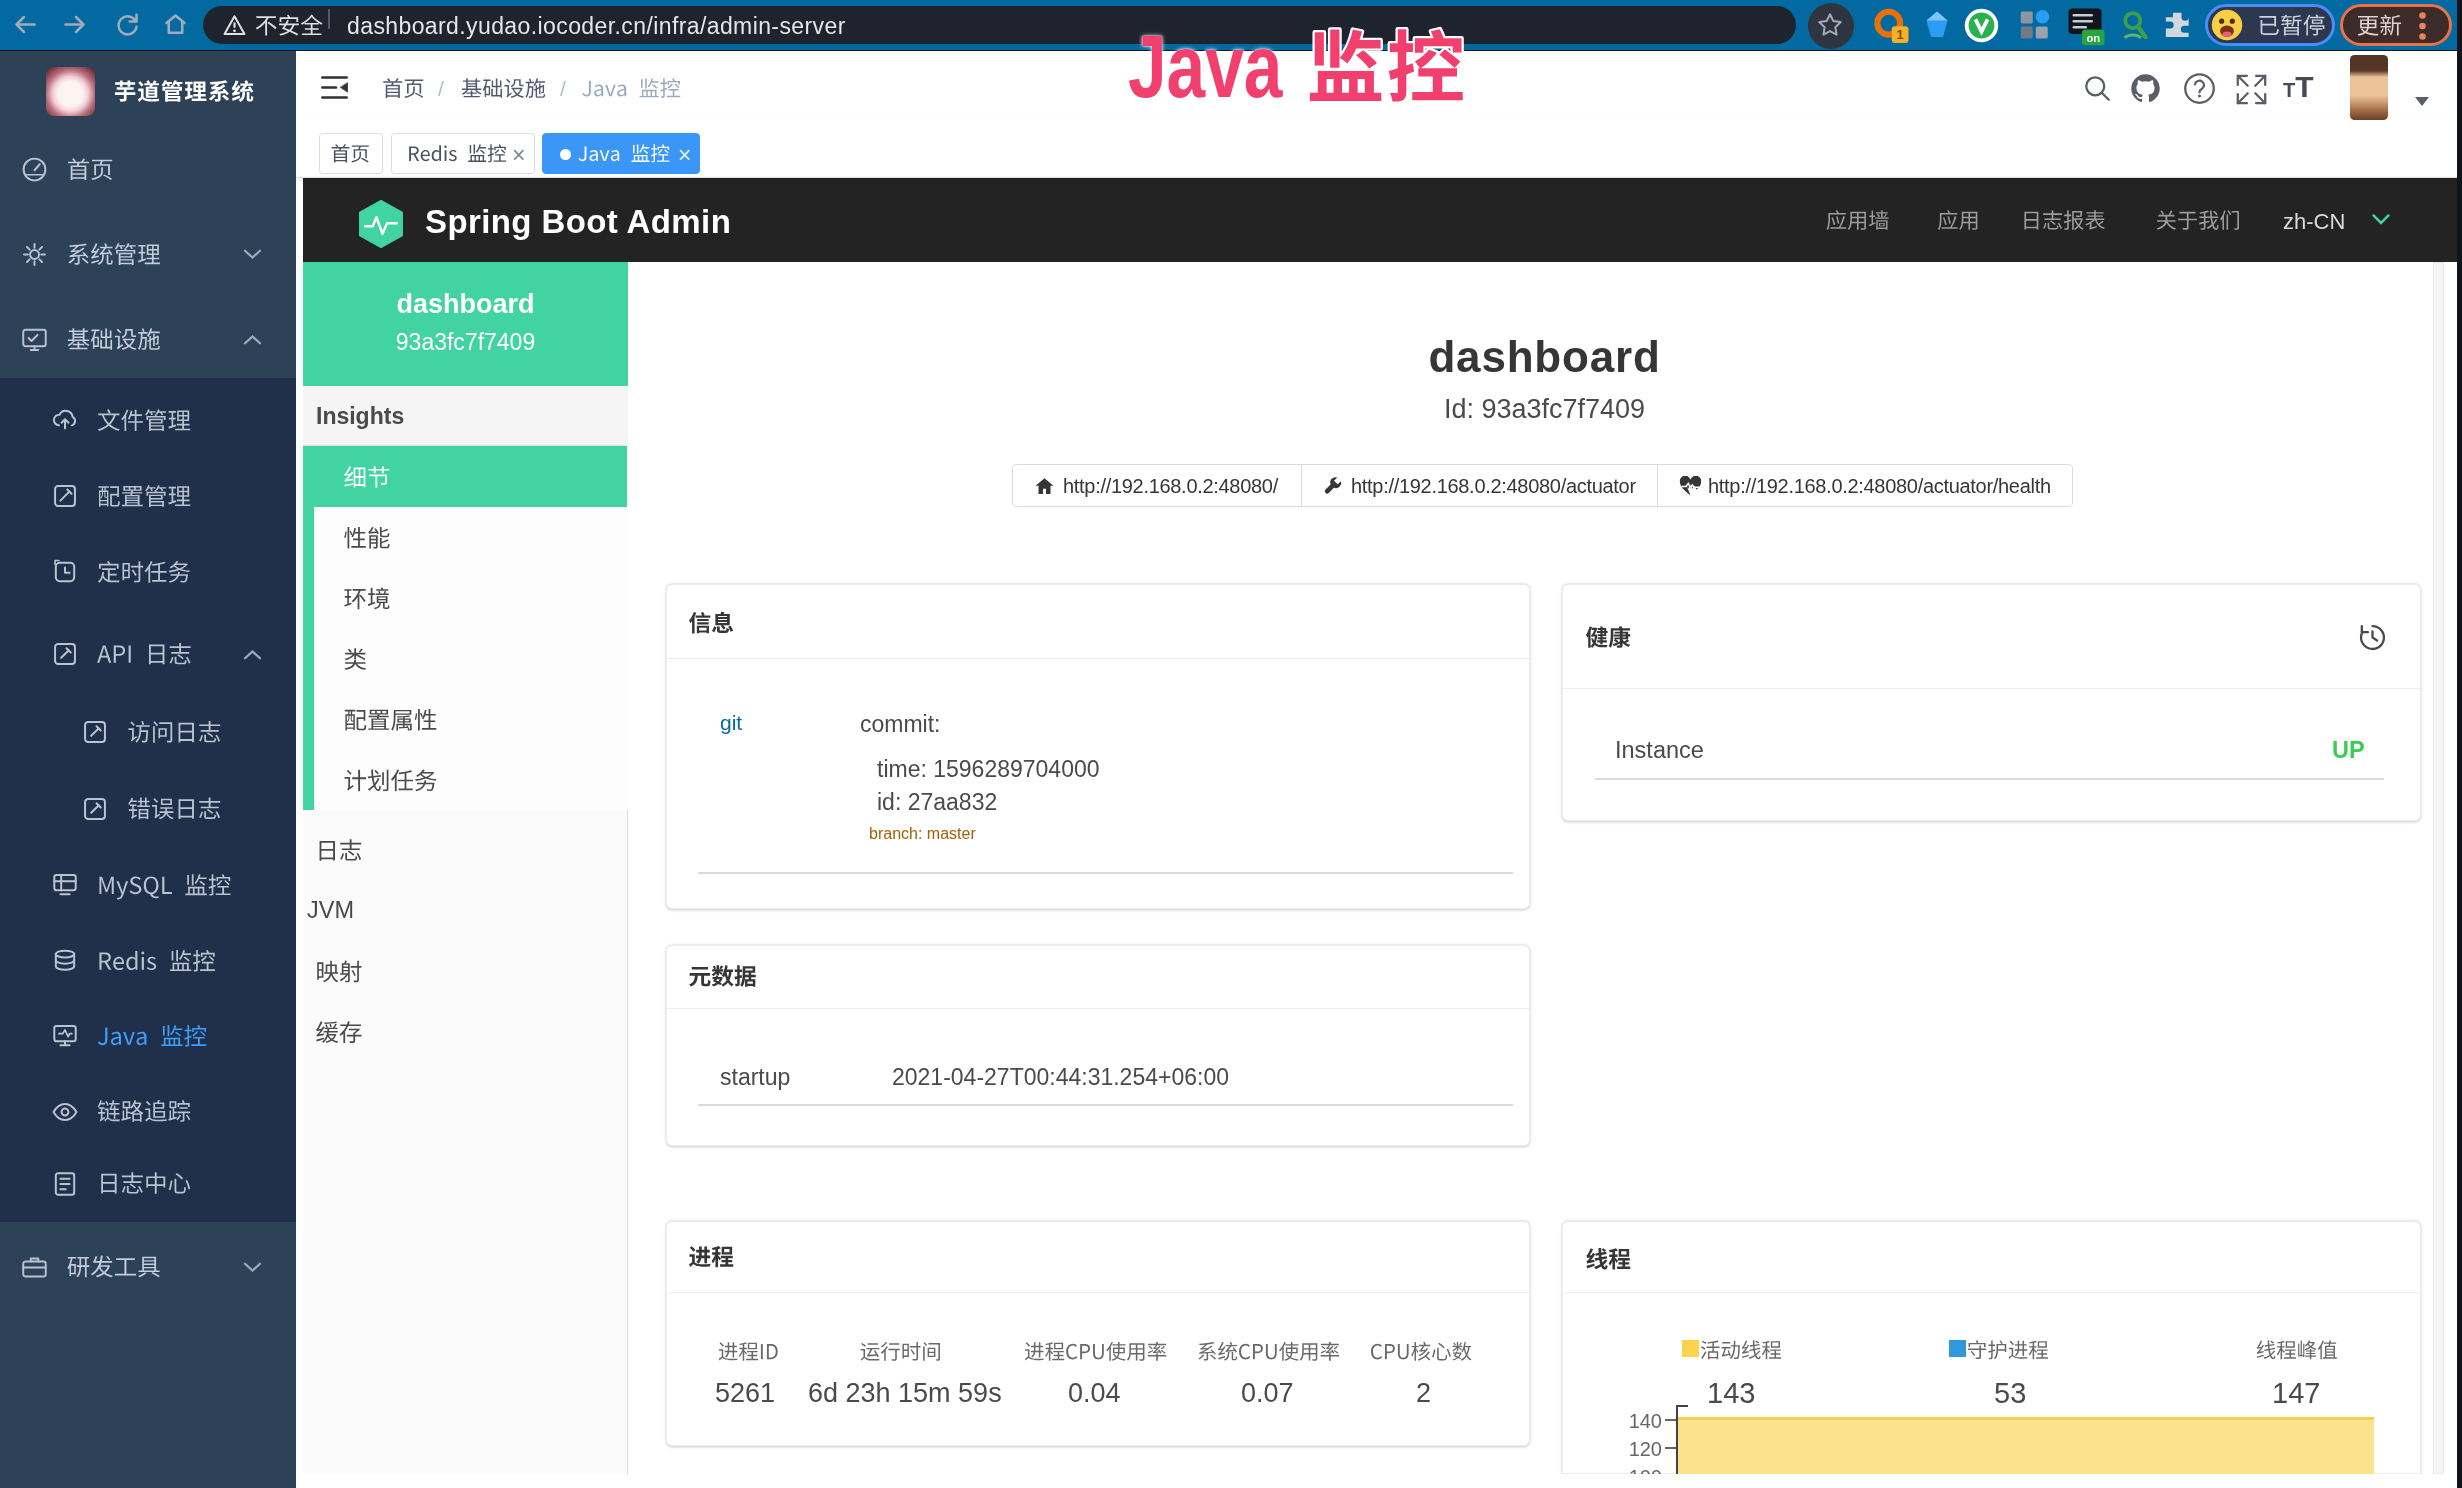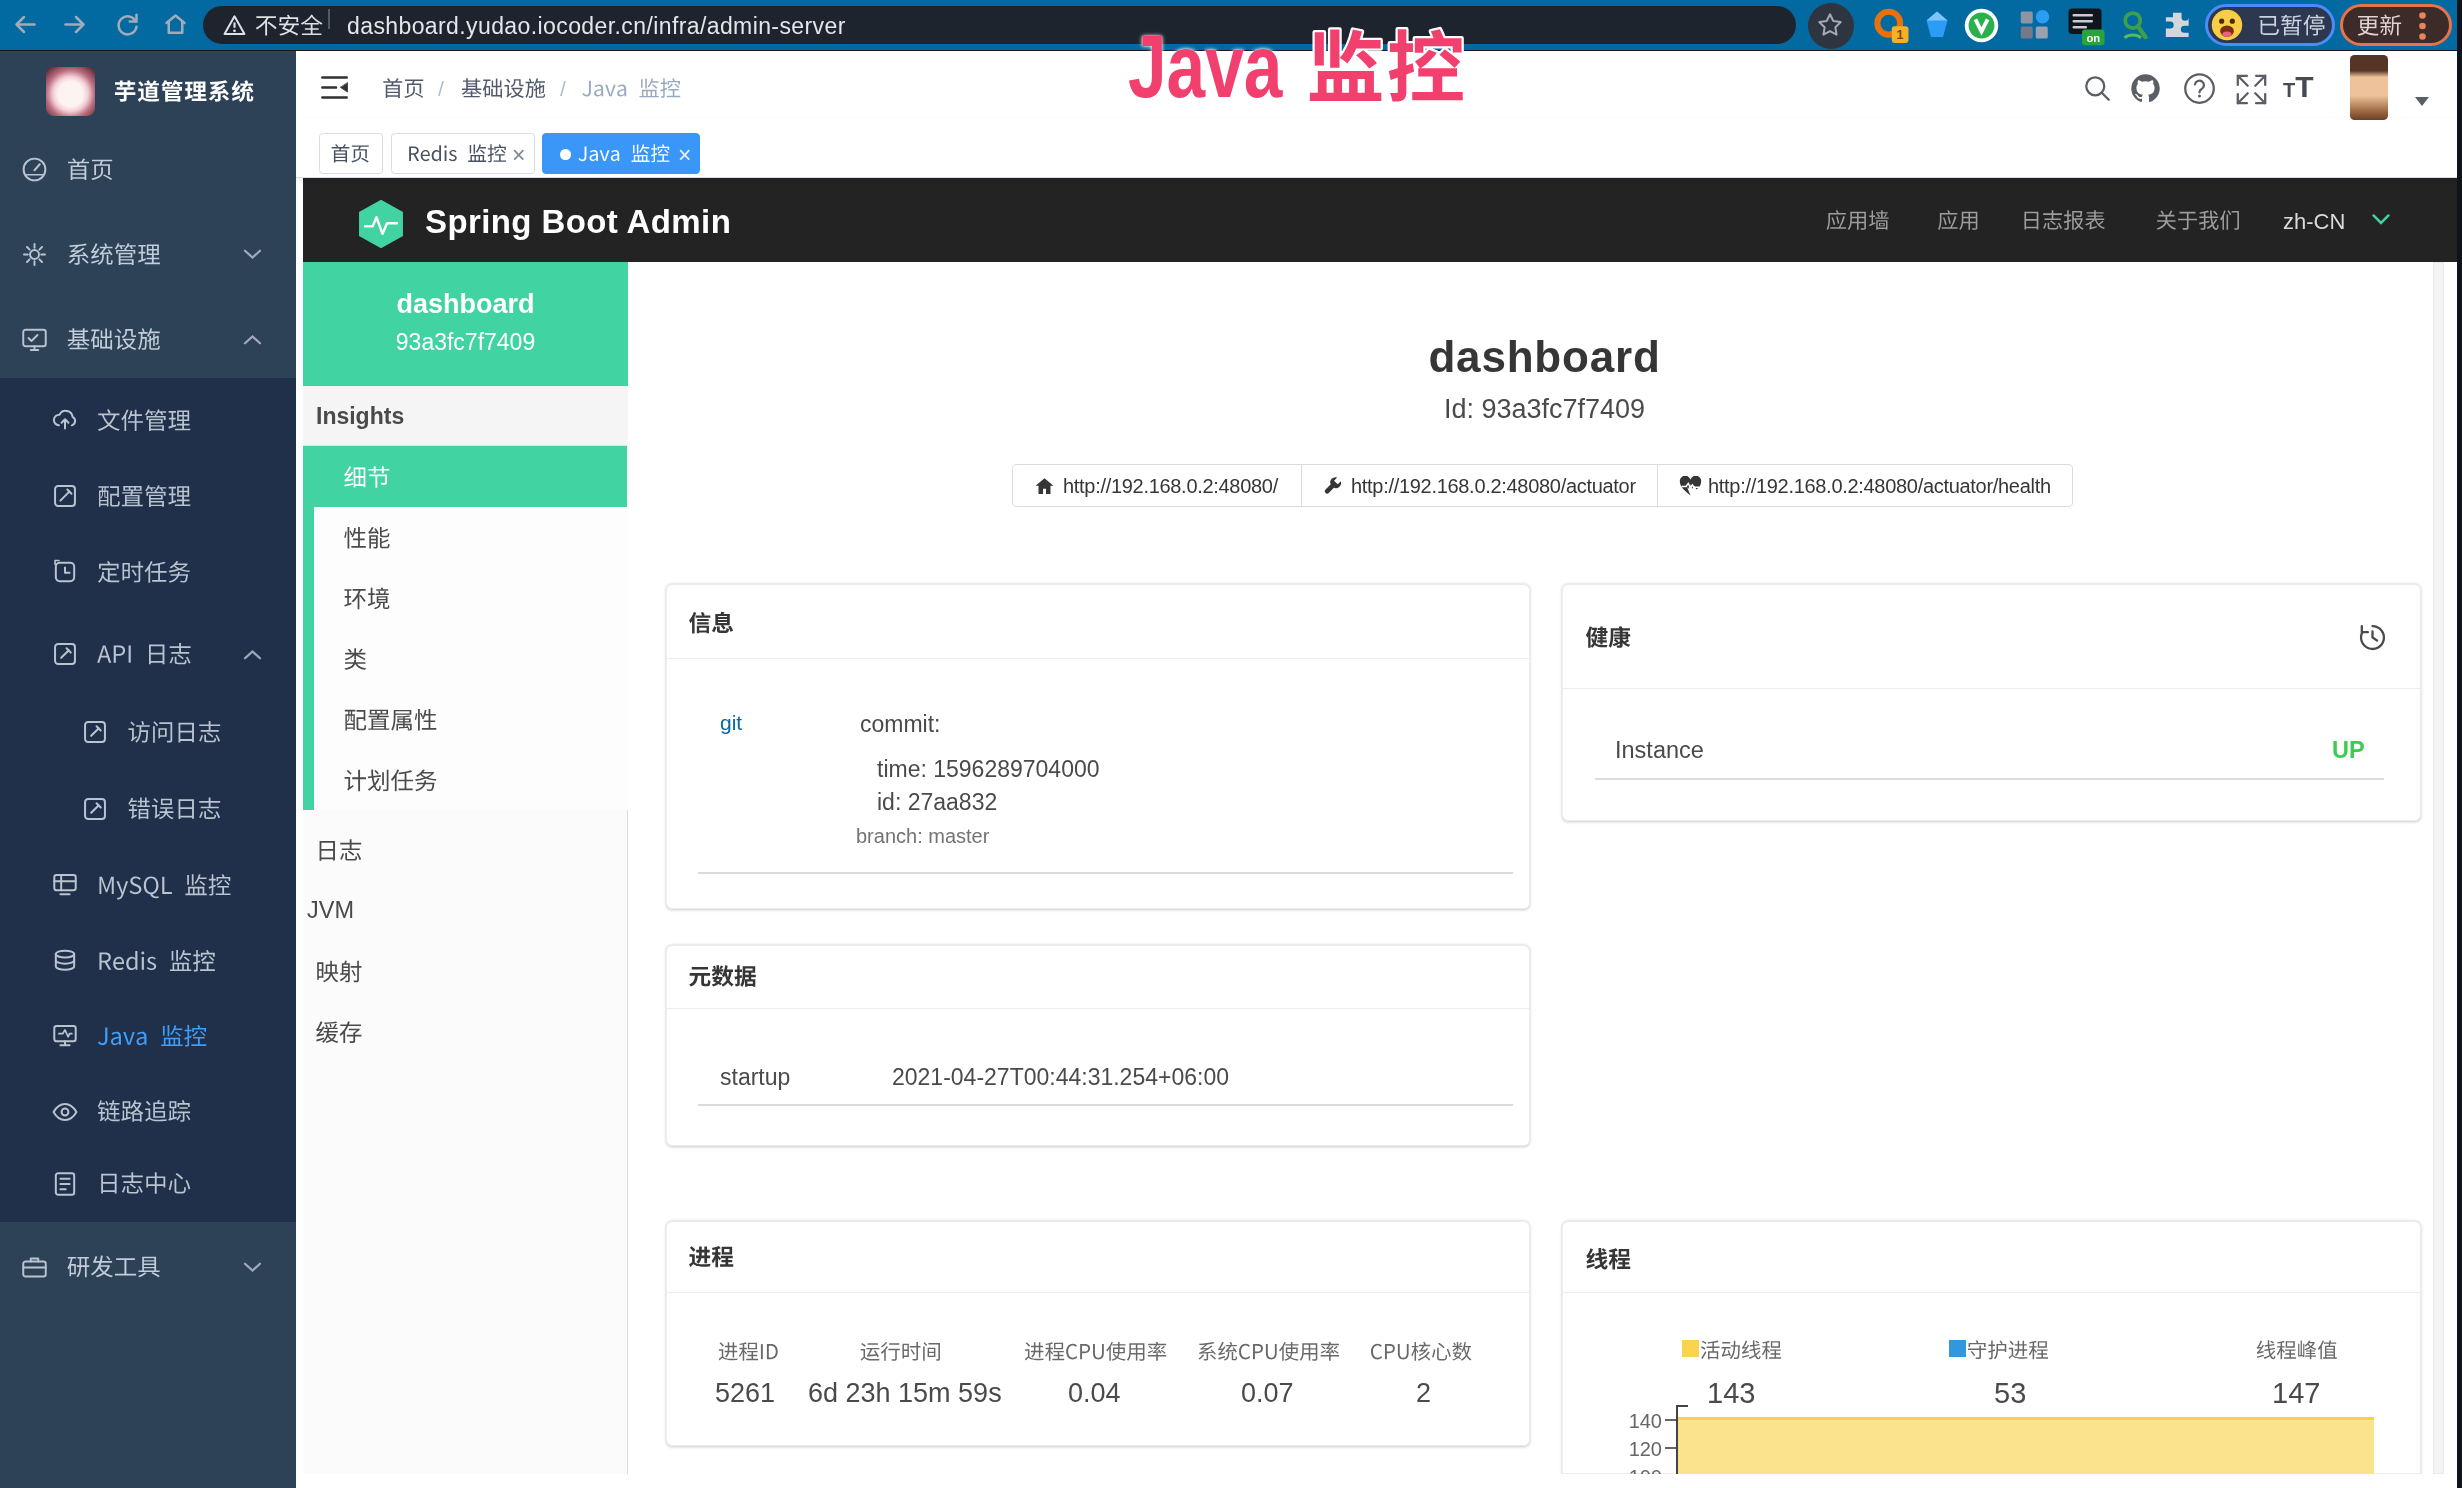--- a/index.html
+++ b/index.html
@@ -323,21 +323,21 @@
       <span style="margin-left:50px">http://192.168.0.2:48080/actuator/health</span></div>
   </div>
 
   <div class="card" style="left:39px;top:322px;width:864px;height:325px">
     <div class="chead" style="height:74px"></div>
   </div>
   <div class="abs mono" style="left:93px;top:449px;font-size:21px;color:#0369a1;z-index:2">git</div>
   <div class="abs mono" style="left:233px;top:449px;font-size:23px;color:#4a4a4a;z-index:2">commit:</div>
   <div class="abs mono" style="left:250px;top:494px;font-size:23px;color:#4a4a4a;z-index:2">time: 1596289704000</div>
   <div class="abs mono" style="left:250px;top:527px;font-size:23px;color:#4a4a4a;z-index:2">id: 27aa832</div>
-  <div class="abs mono" style="left:229px;top:563px;font-size:20px;color:#737373;z-index:2">branch: master</div>
+  <div class="abs mono" style="left:242px;top:563px;font-size:16px;color:#a16207;z-index:2">branch: master</div>
   <div class="rule" style="left:71px;top:610px;width:815px"></div>
 
   <div class="card" style="left:935px;top:322px;width:859px;height:237px">
     <div class="chead" style="height:104px"></div>
     <svg style="position:absolute;right:33px;top:38px" width="29" height="29" viewBox="0 0 38 38">
         <path d="M19 4a15 15 0 1 1-13 7.5" stroke="#4a4a4a" stroke-width="3" fill="none" stroke-linecap="round"></path>
         <path d="M5 4v8h8" stroke="#4a4a4a" stroke-width="3" fill="none" stroke-linejoin="round" stroke-linecap="round"></path>
         <path d="M19 11v8l6 4" stroke="#4a4a4a" stroke-width="3" fill="none" stroke-linecap="round"></path>
       </svg>
   </div>

